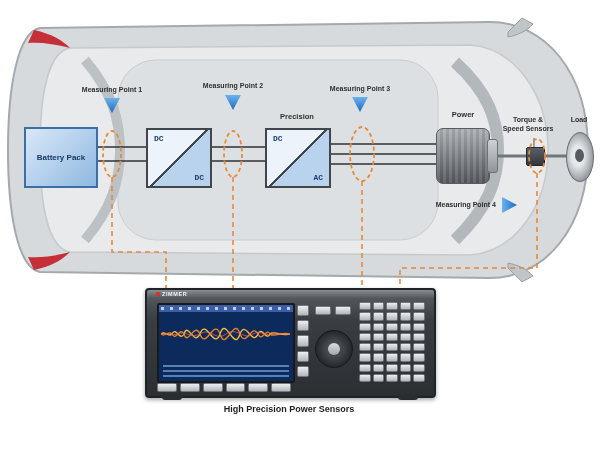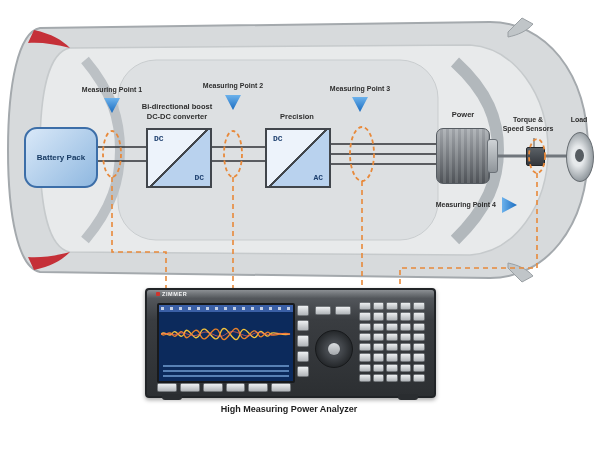--- a/index.html
+++ b/index.html
@@ -14,21 +14,21 @@
 
   
   .tri-down{position:absolute;width:16px;height:15px;
     background:linear-gradient(180deg,#6cb2ec,#1a6cc0);
     clip-path:polygon(0 0,100% 0,50% 100%);}
   .tri-right{position:absolute;width:15px;height:16px;
     background:linear-gradient(90deg,#6cb2ec,#1a6cc0);
     clip-path:polygon(0 0,0 100%,100% 50%);}
 
   
-  .battery{position:absolute;left:24px;top:127px;width:70px;height:57px;border-radius:13px;
+  .battery{position:absolute;left:24px;top:127px;width:70px;height:57px;border-radius:0;
     border:2px solid #3c6ea8;background:linear-gradient(135deg,#d9e8f8,#8fb8e0);
     display:flex;align-items:center;justify-content:center;
     font-size:8px;font-weight:bold;color:#173a63;text-align:center;}
   .conv{position:absolute;width:62px;height:56px;border:2px solid #41464c;
     background:linear-gradient(135deg,#edf3fb 48.8%,#41464c 48.8% 51.2%,#b9d2ee 51.2%);font-family:Liberation Mono, monospace;}
   .corner-tl{position:absolute;left:6px;top:4px;font-size:8px;font-weight:bold;color:#1d3f6e;}
   .corner-br{position:absolute;right:6px;bottom:4px;font-size:8px;font-weight:bold;color:#1d3f6e;}
 
   .motor-body{position:absolute;left:436px;top:128px;width:52px;height:54px;border-radius:7px;
     border:1px solid #565c62;
@@ -122,24 +122,20 @@
     <span class="corner-tl">DC</span>
     <span class="corner-br">AC</span>
   </div>
 
   <div class="motor-body"></div>
   <div class="motor-cap"></div>
   <div class="sensor-box"></div>
   <div class="load-disc"></div>
   <div class="load-hub"></div>
 
-  <div class="lbl lbl-m" style="left:132px;top:102px;width:90px;">
-    <div>Bi-directional boost</div>
-    <div>DC-DC converter</div>
-  </div>
   <div class="lbl lbl-m" style="left:252px;top:112px;width:90px;">Precision</div>
   <div class="lbl lbl-m" style="left:425px;top:110px;width:76px;">Power</div>
   <div class="lbl lbl-s" style="left:496px;top:115px;width:64px;">
     <div>Torque &amp;</div>
     <div>Speed Sensors</div>
   </div>
   <div class="lbl lbl-s" style="left:560px;top:115px;width:38px;">Load</div>
 
   <div class="lbl lbl-s" style="left:64px;top:85px;width:96px;">Measuring Point 1</div>
   <div class="tri-down" style="left:104px;top:98px;"></div>
@@ -246,14 +242,14 @@
         <div class="pbtn"></div>
         <div class="pbtn"></div>
         <div class="pbtn"></div>
         <div class="pbtn"></div>
         <div class="pbtn"></div>
       </div>
   </div>
   <div class="foot" style="left:162px;"></div>
   <div class="foot" style="left:398px;"></div>
 
-  <div class="caption">High Measuring Power Analyzer</div>
+  <div class="caption">High Precision Power Sensors</div>
 </div>
 
 </body></html>

